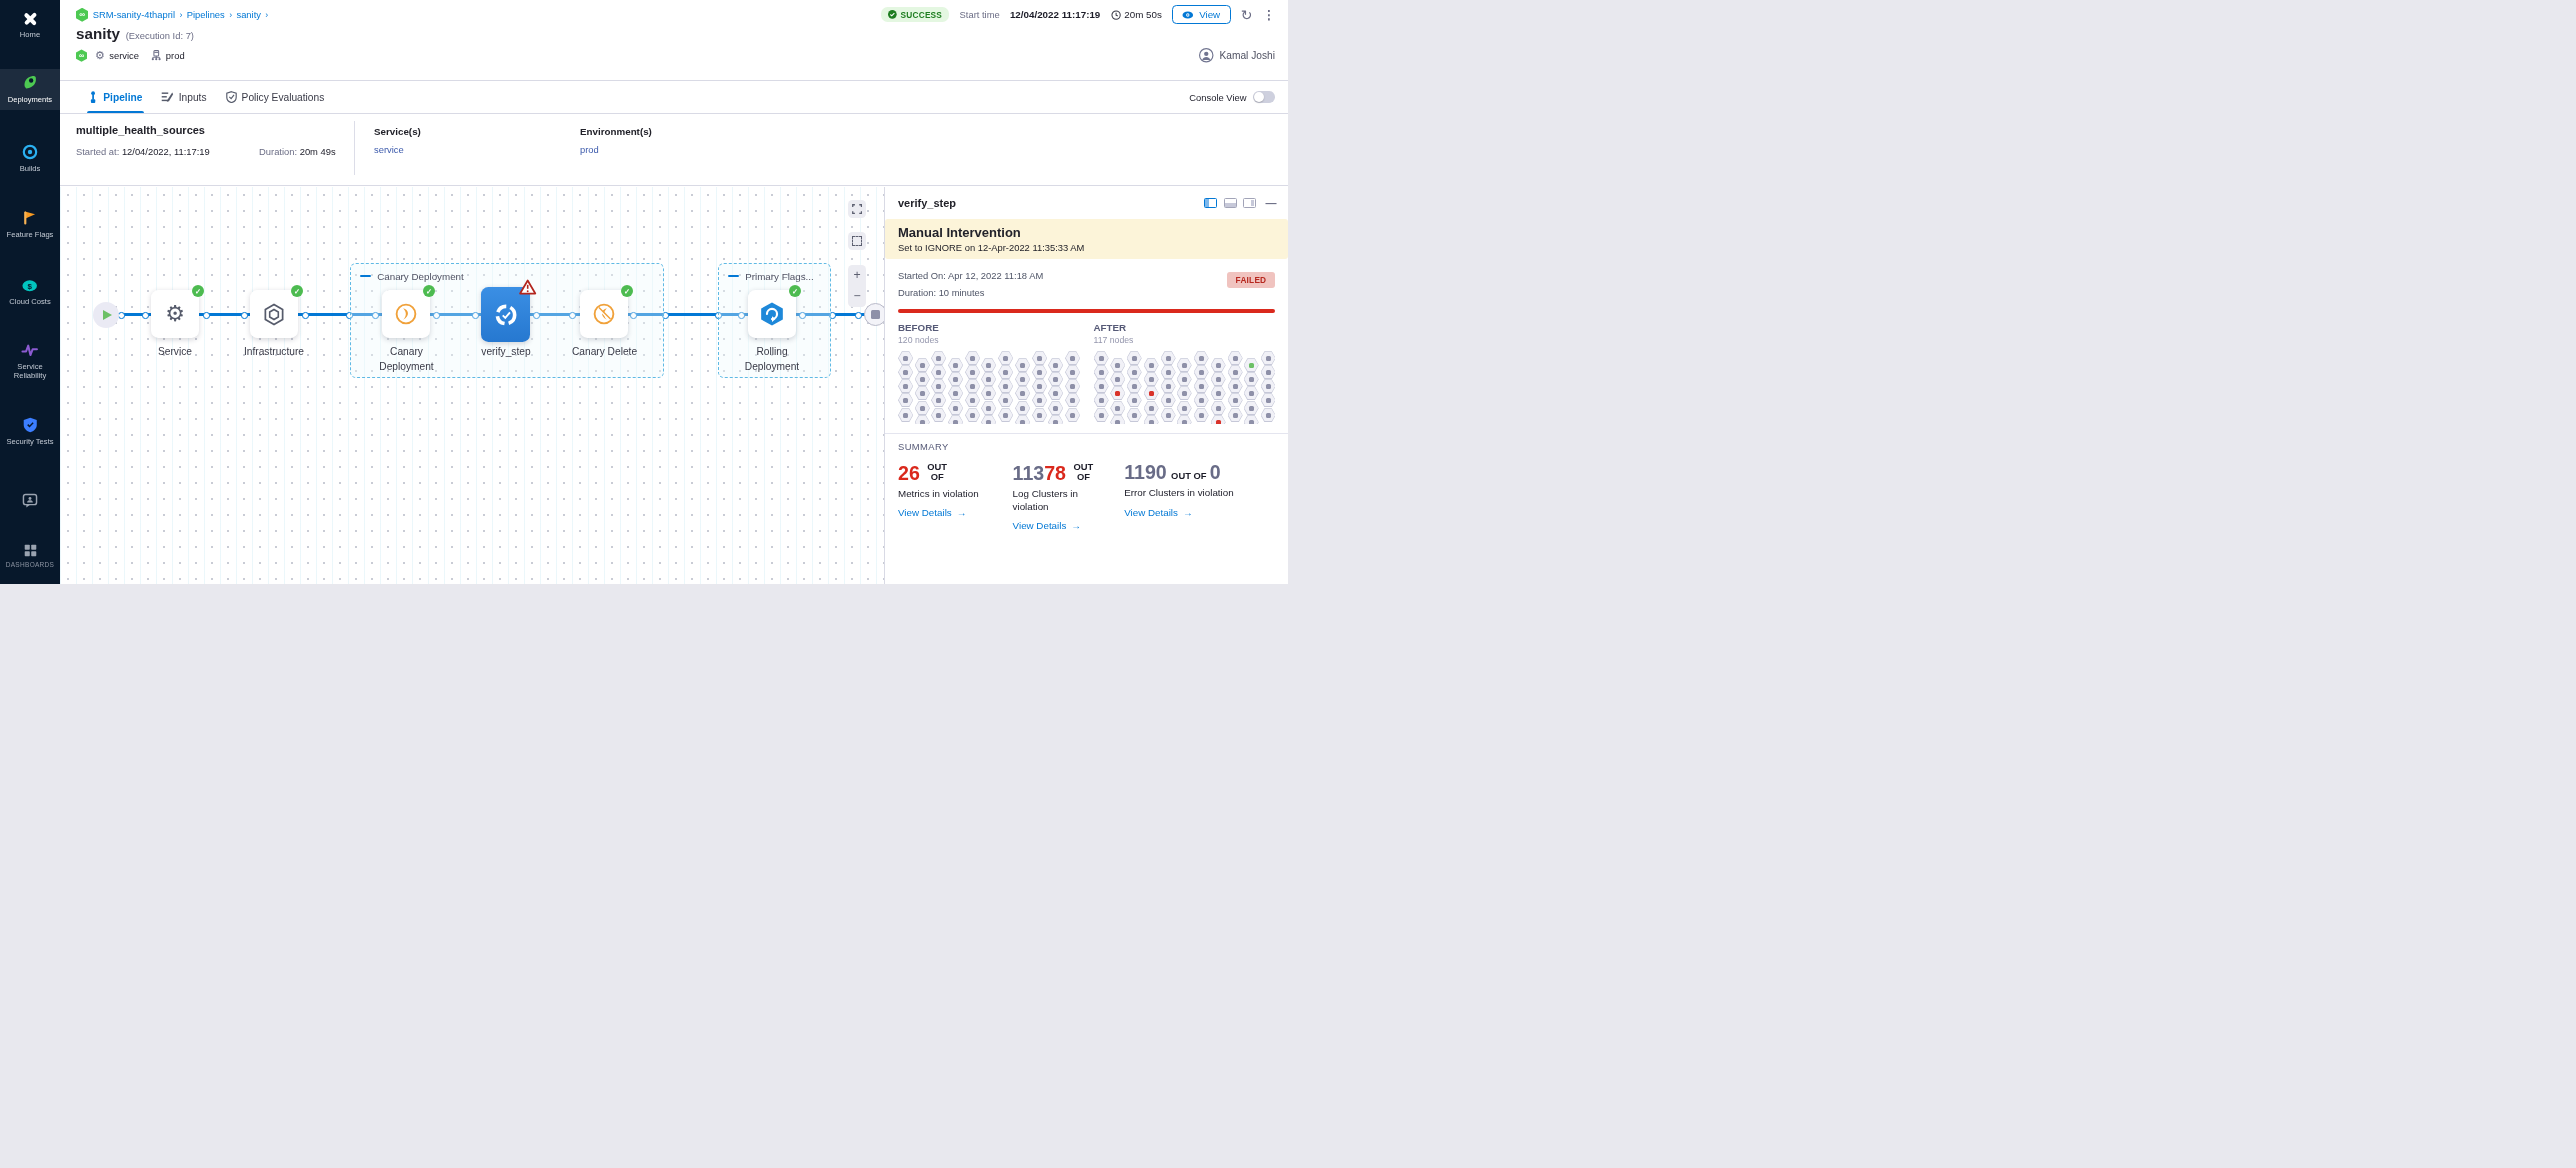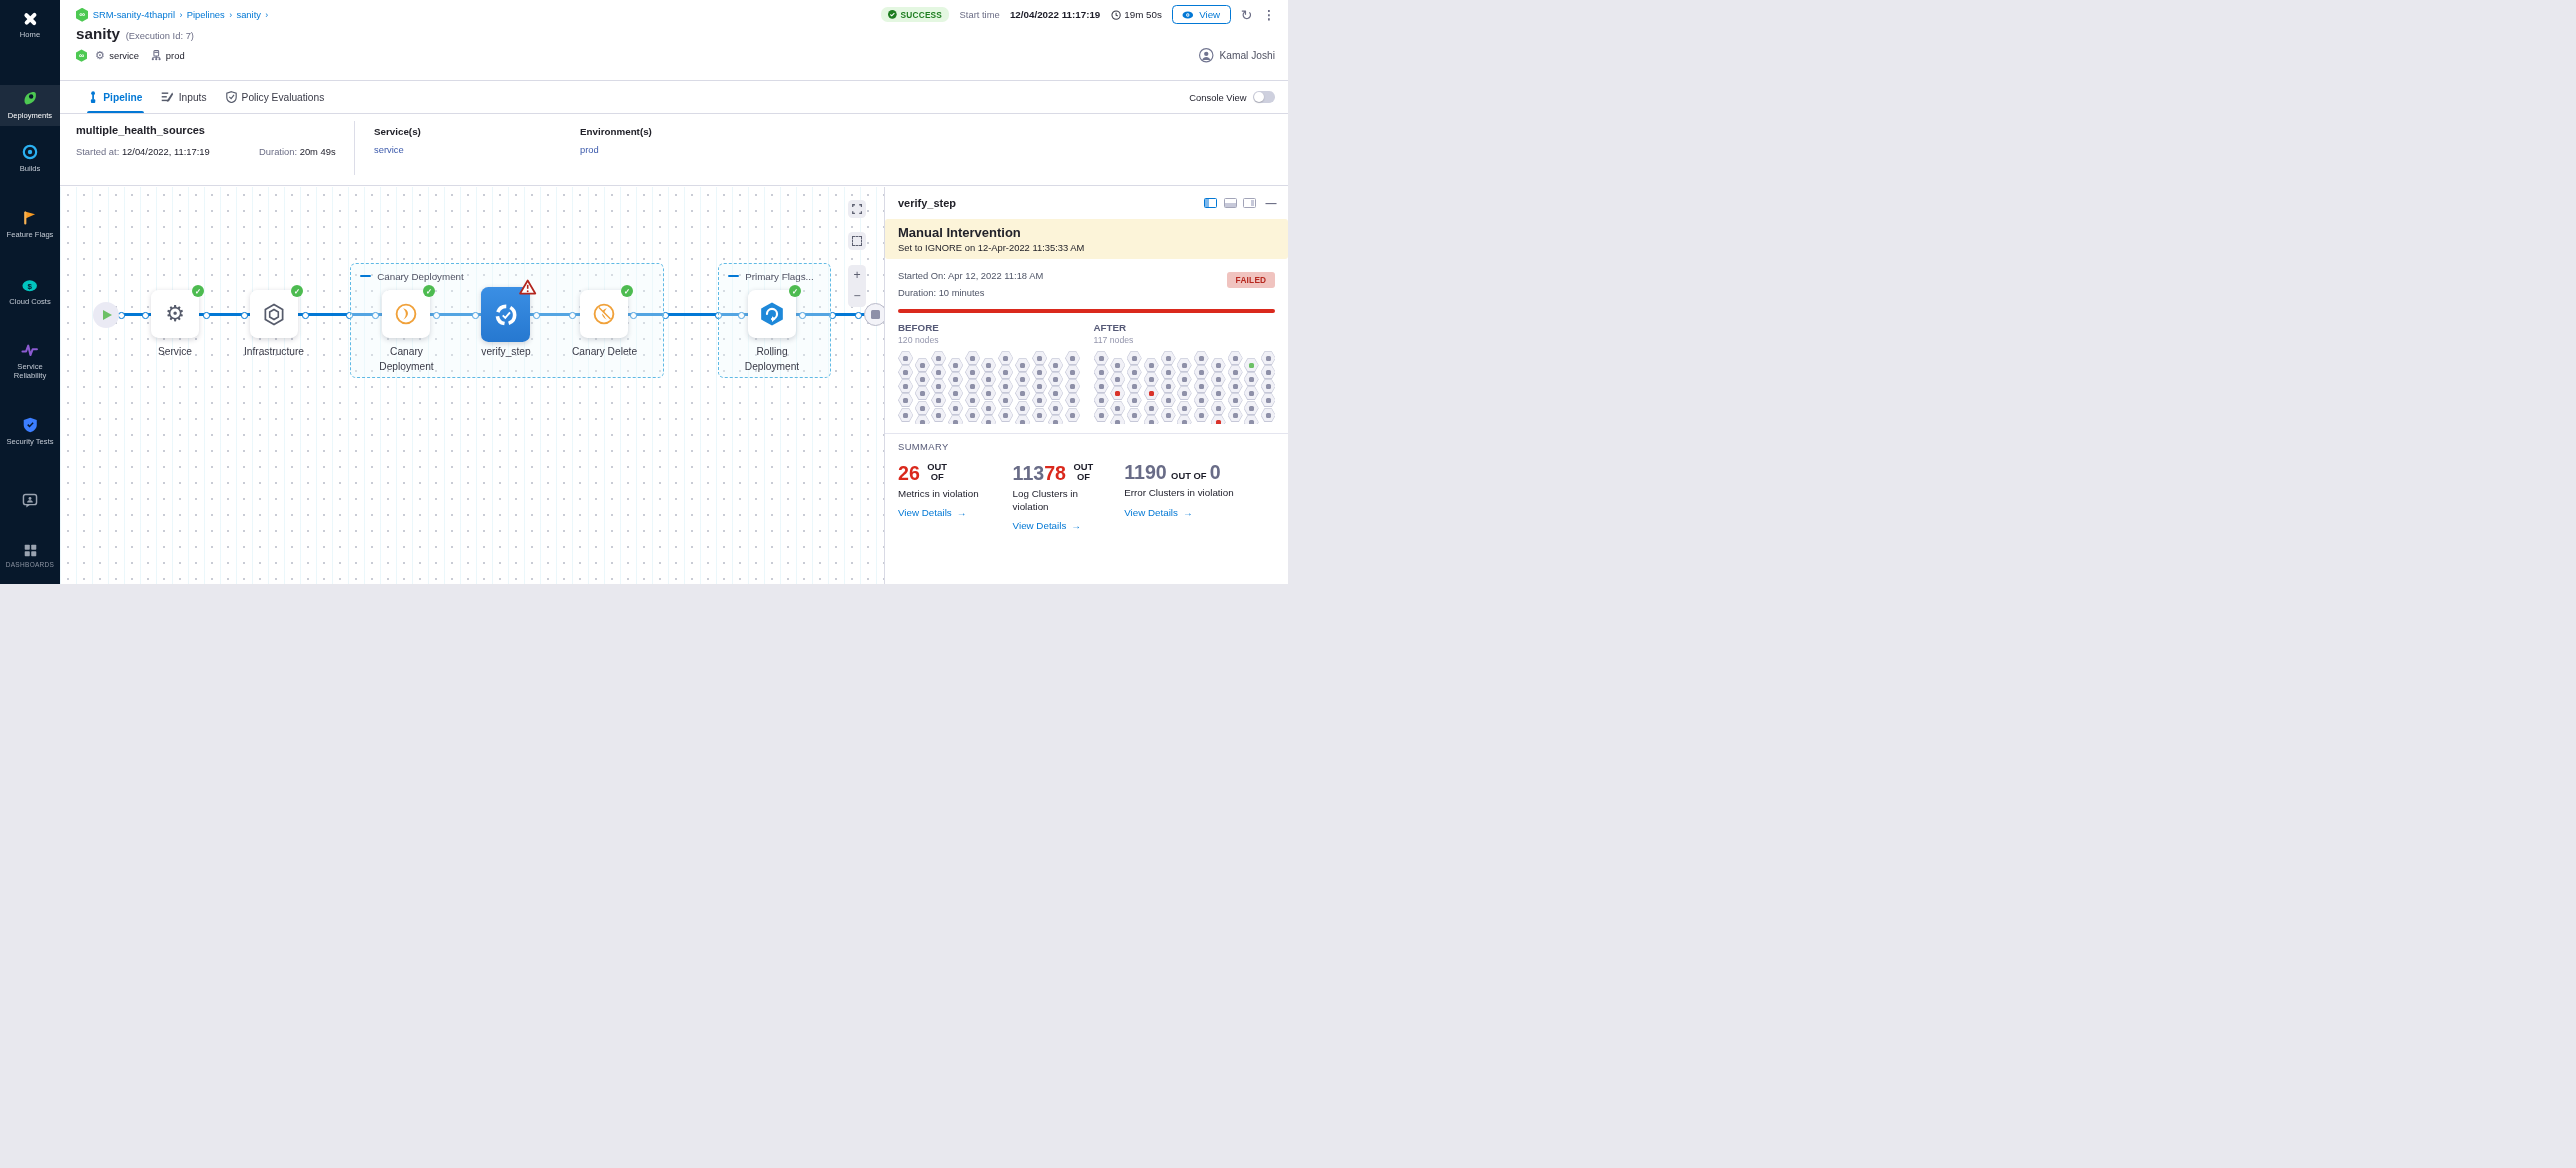--- a/index.html
+++ b/index.html
@@ -150,21 +150,21 @@
 <div class="app">
 
   <nav class="sidebar">
     <div class="nav-item" style="top:4.4px">
       <div class="logo-x">
           <span></span>
           <span></span>
         </div>
       <div class="nav-label">Home</div>
     </div>
-    <div class="nav-item active" style="top:85px">
+    <div class="nav-item active" style="top:69px">
       <svg width="17.4" height="17.4" viewBox="0 0 24 24">
           <path d="M5 17 C4 10,8 4,15 3 C20 2.5,21 4,20.5 9 C20 15,14 20,7 20 Z" fill="#4dc952"></path>
           <circle cx="14" cy="9" r="3" fill="#07182b"></circle>
         </svg>
       <div class="nav-label">Deployments</div>
     </div>
     <div class="nav-item" style="top:139px">
       <svg width="16" height="16" viewBox="0 0 22 22">
           <circle cx="11" cy="11" r="8.5" fill="none" stroke="#2bb1f2" stroke-width="3"></circle>
           <circle cx="11" cy="11" r="3" fill="#2bb1f2"></circle>
@@ -239,21 +239,21 @@
               </svg>
             <span>SUCCESS</span>
           </div>
           <span class="muted" style="font-size:9.4px">Start time</span>
           <span class="val" style="font-weight:bold">12/04/2022 11:17:19</span>
           <div class="timebox">
             <svg width="10.2" height="10.2" viewBox="0 0 14 14">
                 <circle cx="7" cy="7" r="5.7" fill="none" stroke="#383946" stroke-width="1.4"></circle>
                 <path d="M7 3.8 V7 L9.3 8.3" stroke="#383946" stroke-width="1.4" fill="none"></path>
               </svg>
-            <span>19m 50s</span>
+            <span>20m 50s</span>
           </div>
           <button class="btn-view">
             <svg width="11.6" height="8" viewBox="0 0 16 11">
                 <ellipse cx="8" cy="5.5" rx="7.3" ry="5" fill="#0278d5"></ellipse>
                 <circle cx="8" cy="5.5" r="2.3" fill="#fff"></circle>
                 <circle cx="8" cy="5.5" r="1.1" fill="#0278d5"></circle>
               </svg>
             <span>View</span>
           </button>
           <span class="icon-plain" style="font-size:14px">↻</span>

